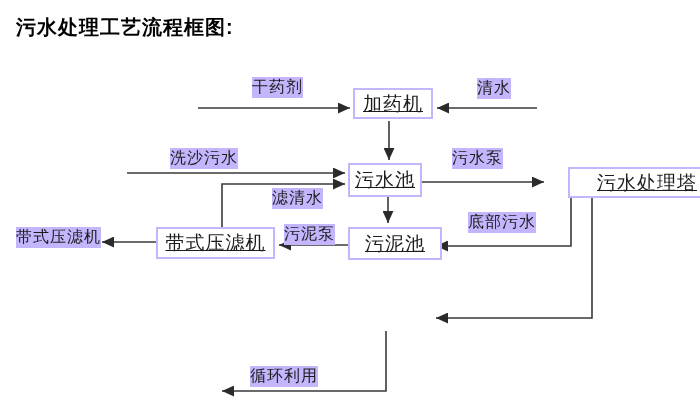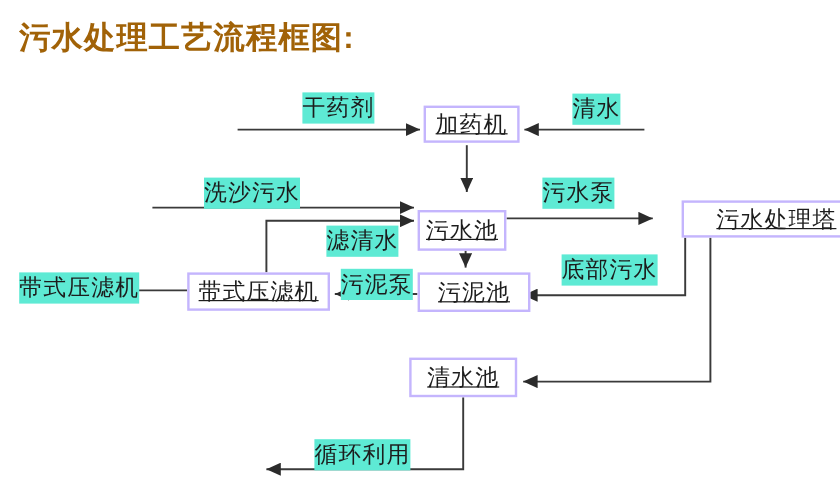--- a/index.html
+++ b/index.html
@@ -6,58 +6,58 @@
   .stage {
     position:relative;
     width:700px; height:420px;
     background:#ffffff;
     font-family:"Liberation Sans", sans-serif;
     color:#1c1c1c;
     overflow:hidden;
   }
   .title {
     position:absolute; left:16px; top:14px;
-    font-size:26px; font-weight:bold; letter-spacing:1px;
-    color:#a16207; white-space:nowrap;
+    font-size:20px; font-weight:bold; letter-spacing:1px;
+    color:#000000; white-space:nowrap;
   }
   .connector-layer {
     position:absolute; left:0; top:0; width:700px; height:420px;
   }
   .node {
     position:absolute;
     border:2px solid #c4b5fd;
     background:#ffffff;
     display:flex; align-items:center; justify-content:center;
     font-size:19px; letter-spacing:1px; white-space:nowrap;
     box-sizing:border-box;
     text-decoration:underline;
   }
   .edge-label {
     position:absolute;
-    font-size:19px; letter-spacing:1px; white-space:nowrap;
+    font-size:16px; letter-spacing:1px; white-space:nowrap;
     color:#1c1c1c;
-    background:#5eead4;
+    background:#c4b5fd;
   }
   
   .n-doser        { left:353px; top:88px;  width:80px;  height:31px; }
-  .n-sewage-pool  { left:348px; top:163px; width:74px;  height:34px;margin-top:12px; }
+  .n-sewage-pool  { left:348px; top:163px; width:74px;  height:34px; }
   .n-tower        { left:568px; top:167px; width:158px; height:31px; }
   .n-sludge-pool  { left:348px; top:227px; width:94px;  height:33px; }
   .n-belt-press   { left:156px; top:227px; width:119px; height:32px;text-align:right; }
   .n-clean-pool   { left:341px; top:298px; width:90px;  height:33px; }
   
   .l-dry-agent    { left:252px; top:77px; }
   .l-clean-water  { left:477px; top:78px; }
   .l-sand-washing { left:170px; top:148px; }
   .l-sewage-pump  { left:452px; top:148px;text-align:right; }
   .l-filtered     { left:272px; top:188px; }
   .l-cake-out     { left:16px;  top:227px; }
   .l-sludge-pump  { left:284px; top:224px;text-align:right; }
   .l-bottom       { left:468px; top:212px; }
-  .l-recycle      { left:262px; top:366px; }
+  .l-recycle      { left:250px; top:366px; }
 </style>
 </head>
 <body>
 
 <div class="stage">
 
   <div class="title">污水处理工艺流程框图:</div>
 
   <svg class="connector-layer" width="700" height="420" viewBox="0 0 700 420" fill="none" stroke="#3a3a3a" stroke-width="1.6">
     <defs>
@@ -78,21 +78,20 @@
     <line x1="348" y1="245" x2="279" y2="245" marker-end="url(#arr)"></line>
     <line x1="156" y1="242" x2="102" y2="242" marker-end="url(#arr)"></line>
     <polyline points="386,331 386,391 222,391" marker-end="url(#arr)"></polyline>
   </svg>
 
   <div class="node n-doser">加药机</div>
   <div class="node n-sewage-pool">污水池</div>
   <div class="node n-tower">污水处理塔</div>
   <div class="node n-sludge-pool">污泥池</div>
   <div class="node n-belt-press">带式压滤机</div>
-  <div class="node n-clean-pool">清水池</div>
 
   <span class="edge-label l-dry-agent">干药剂</span>
   <span class="edge-label l-clean-water">清水</span>
   <span class="edge-label l-sand-washing">洗沙污水</span>
   <span class="edge-label l-sewage-pump">污水泵</span>
   <span class="edge-label l-filtered">滤清水</span>
   <span class="edge-label l-cake-out">带式压滤机</span>
   <span class="edge-label l-sludge-pump">污泥泵</span>
   <span class="edge-label l-bottom">底部污水</span>
   <span class="edge-label l-recycle">循环利用</span>

